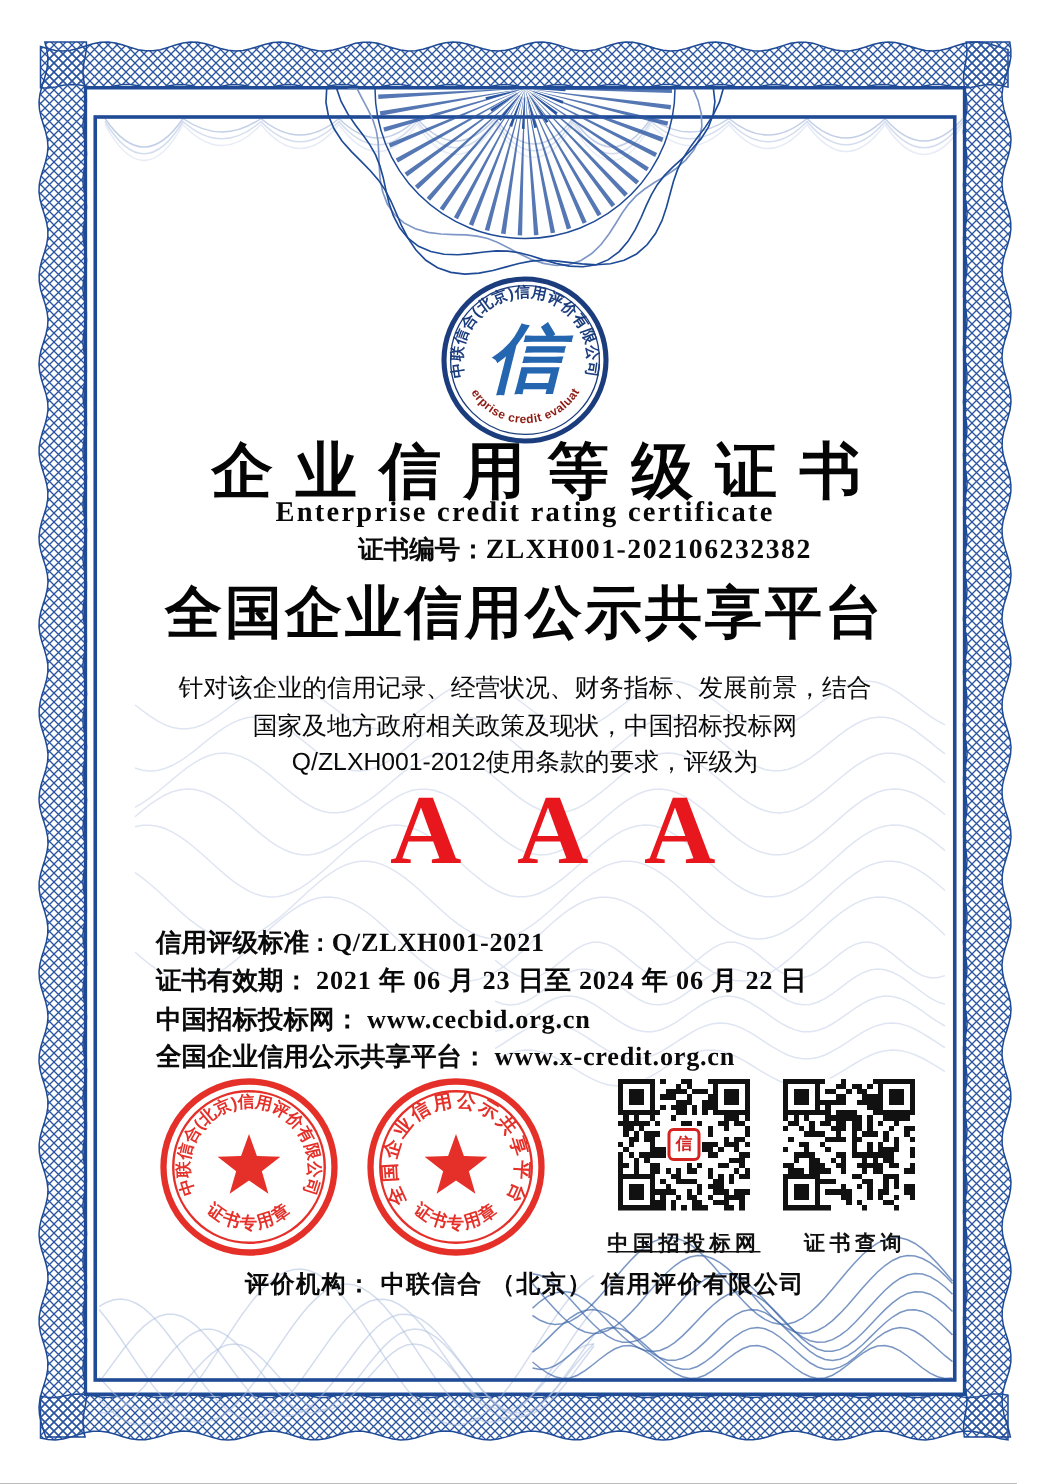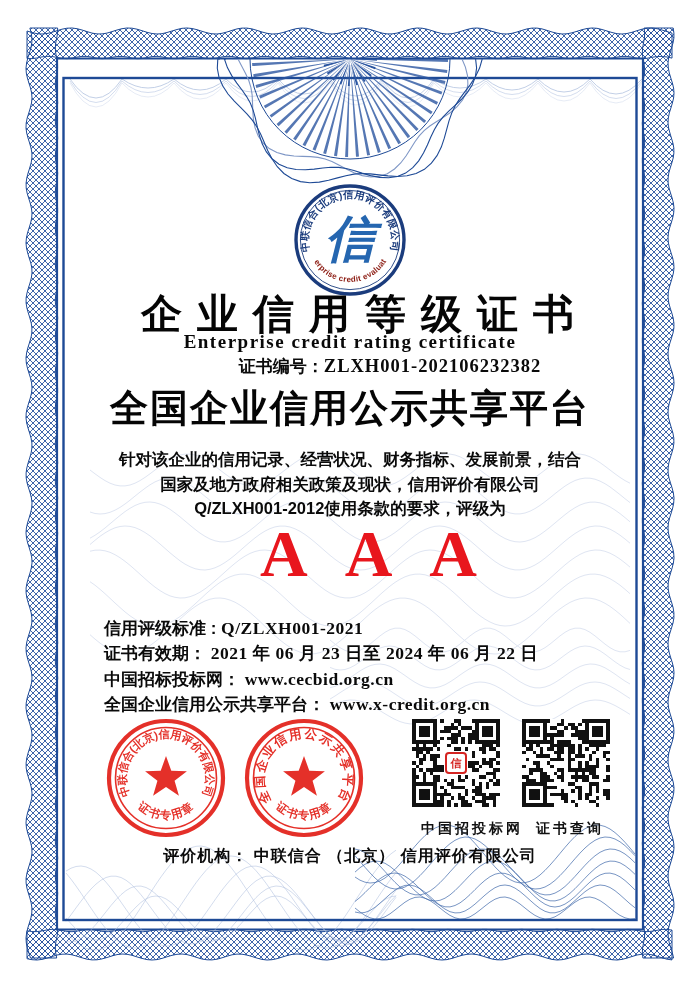--- a/index.html
+++ b/index.html
@@ -17,21 +17,21 @@
     letter-spacing:15px; padding-left:15px;
     font-family:"Liberation Serif","DejaVu Serif",serif;
   }
   .subtitle{
     top:331px; font-size:19px; font-weight:700; color:#090909;
     letter-spacing:1.5px; font-family:"Liberation Serif","DejaVu Serif",serif;
   }
   .certno{top:355px; font-size:17px; font-weight:700; color:#0a0a0a;padding-left:40px;}
   .certno .val{font-family:"Liberation Serif","DejaVu Serif",serif; font-size:18.5px; letter-spacing:1px;}
   .company{top:383px; font-size:38px; font-weight:900; color:#050505; letter-spacing:2px;}
-  .statement{top:447px; font-size:16.5px; font-weight:700; color:#0a0a0a; line-height:24.5px;}
+  .statement{top:447px; font-size:16.5px; font-weight:400; color:#0a0a0a; line-height:24.5px;}
   .rating{
     top:516px; font-size:66px; font-weight:700; color:#e8161d;
     letter-spacing:37px; padding-left:37px;
     font-family:"Liberation Serif","DejaVu Serif",serif;
   }
   .details{left:104px; top:616px; font-size:17px; font-weight:700; color:#0a0a0a;}
   .details .row{line-height:25.4px; white-space:nowrap;}
   .details .val{font-family:"Liberation Serif","DejaVu Serif",serif; font-size:17.5px; letter-spacing:0.5px;}
   .issuer{top:846px; font-size:16px; font-weight:700; color:#0a0a0a; letter-spacing:1px;}
 
@@ -41,21 +41,21 @@
   .qr{width:88px; height:88px; top:719px; background:#fff;}
   .qr-1{left:412px;} .qr-2{left:522px;}
   .qr-logo{
     position:absolute; left:33px; top:33px; width:22px; height:22px;
     background:#fff; border:2px solid #d42421; border-radius:4px;
     box-sizing:border-box; display:flex; align-items:center; justify-content:center;
     font-size:11px; font-weight:700; color:#d42421; line-height:1;
   }
   .qr-label{top:820px; width:140px; font-size:14px; font-weight:700; color:#111;
     letter-spacing:3px; text-align:center;}
-  .qr-label-1{left:402px;} .qr-label-2{left:500px;}
+  .qr-label-1{left:386px;text-decoration:underline;} .qr-label-2{left:500px;}
 </style>
 </head>
 <body>
 
 <div class="page">
 
   <svg class="deco" id="deco-svg" viewBox="0 0 700 989" xmlns="http://www.w3.org/2000/svg">
     <defs>
       <pattern id="lat" width="6" height="6" patternUnits="userSpaceOnUse">
         <path d="M0 0 L6 6 M6 0 L0 6" stroke="#2a55a0" stroke-width="0.9" fill="none"></path>
@@ -128,21 +128,21 @@
 
   <div class="abs center title">企业信用等级证书</div>
   <div class="abs center subtitle">Enterprise credit rating certificate</div>
   <div class="abs center certno">
     <span>证书编号：</span><span class="val">ZLXH001-202106232382</span>
   </div>
   <div class="abs center company">全国企业信用公示共享平台</div>
 
   <div class="abs center statement">
     <div>针对该企业的信用记录、经营状况、财务指标、发展前景，结合</div>
-    <div>国家及地方政府相关政策及现状，信用评价有限公司</div>
+    <div>国家及地方政府相关政策及现状，中国招标投标网</div>
     <div>Q/ZLXH001-2012使用条款的要求，评级为</div>
   </div>
 
   <div class="abs center rating">AAA</div>
 
   <div class="abs details">
     <div class="row">
       <span>信用评级标准 : </span><span class="val">Q/ZLXH001-2021</span>
     </div>
     <div class="row">

